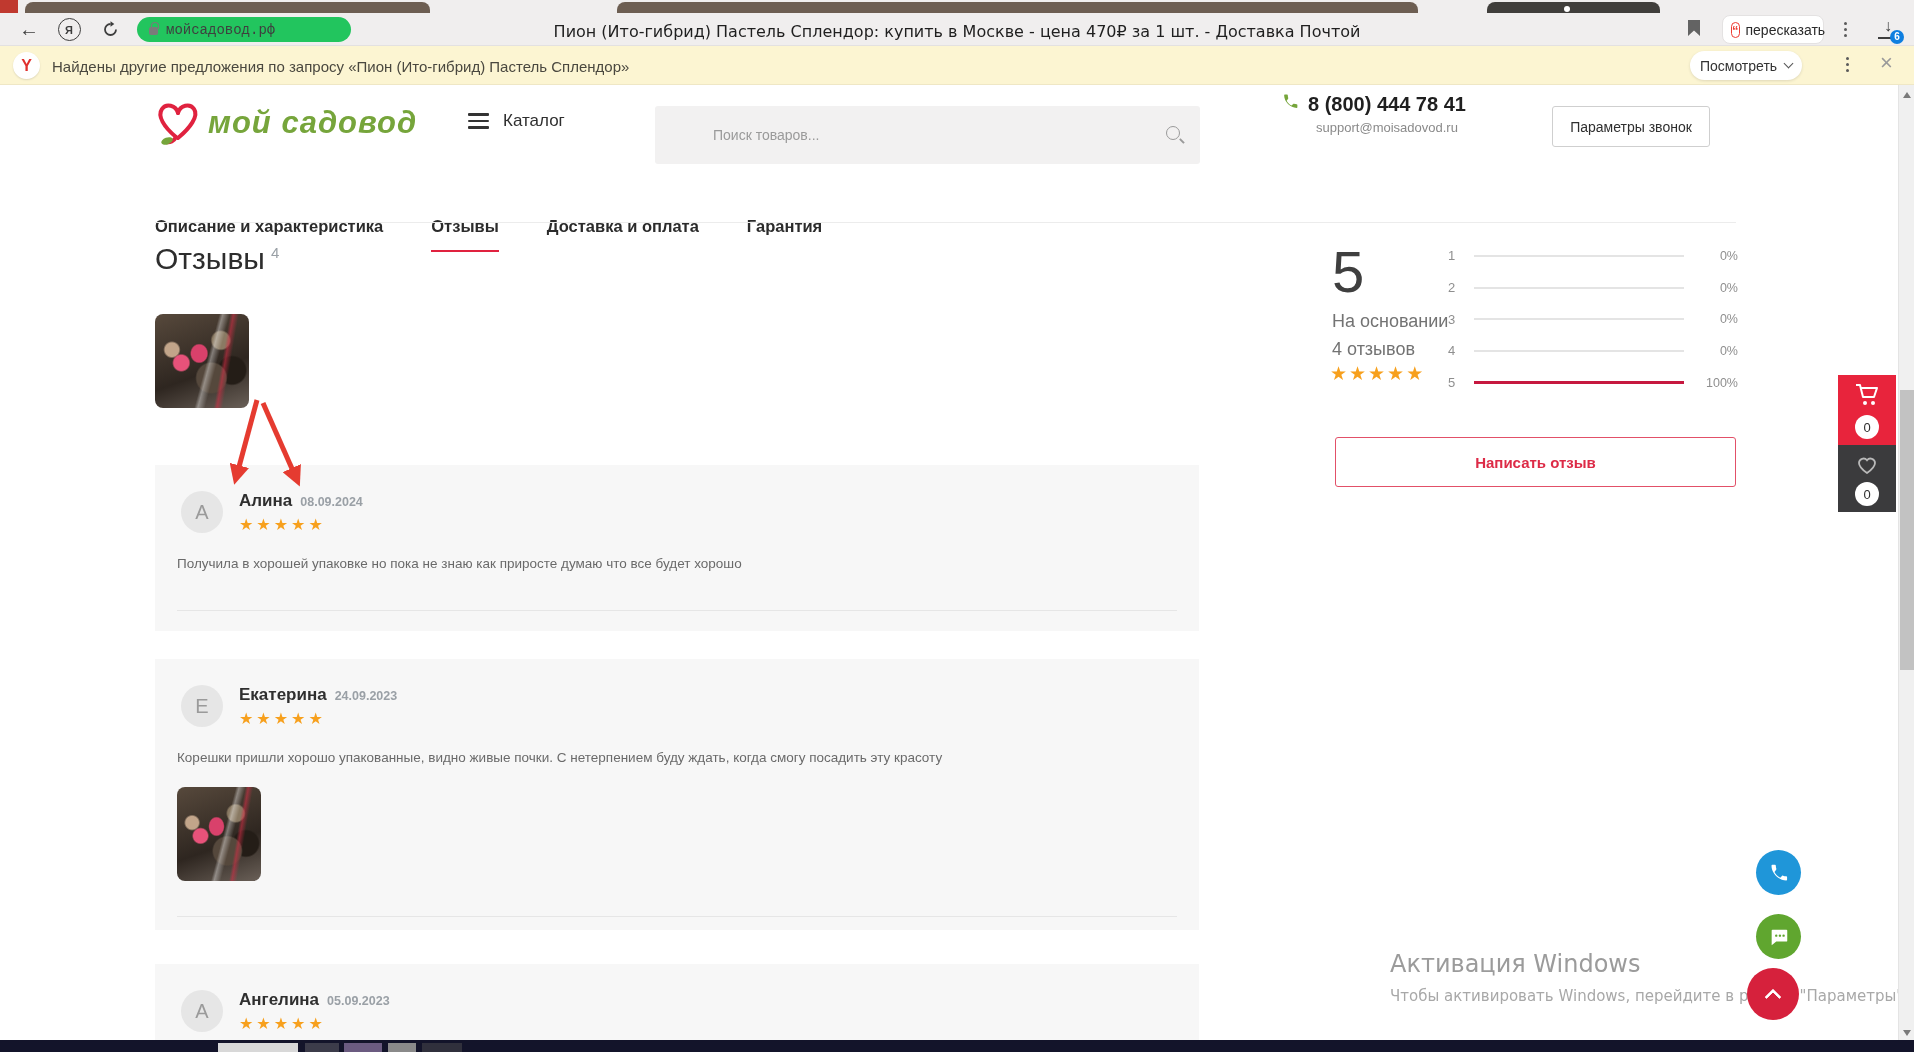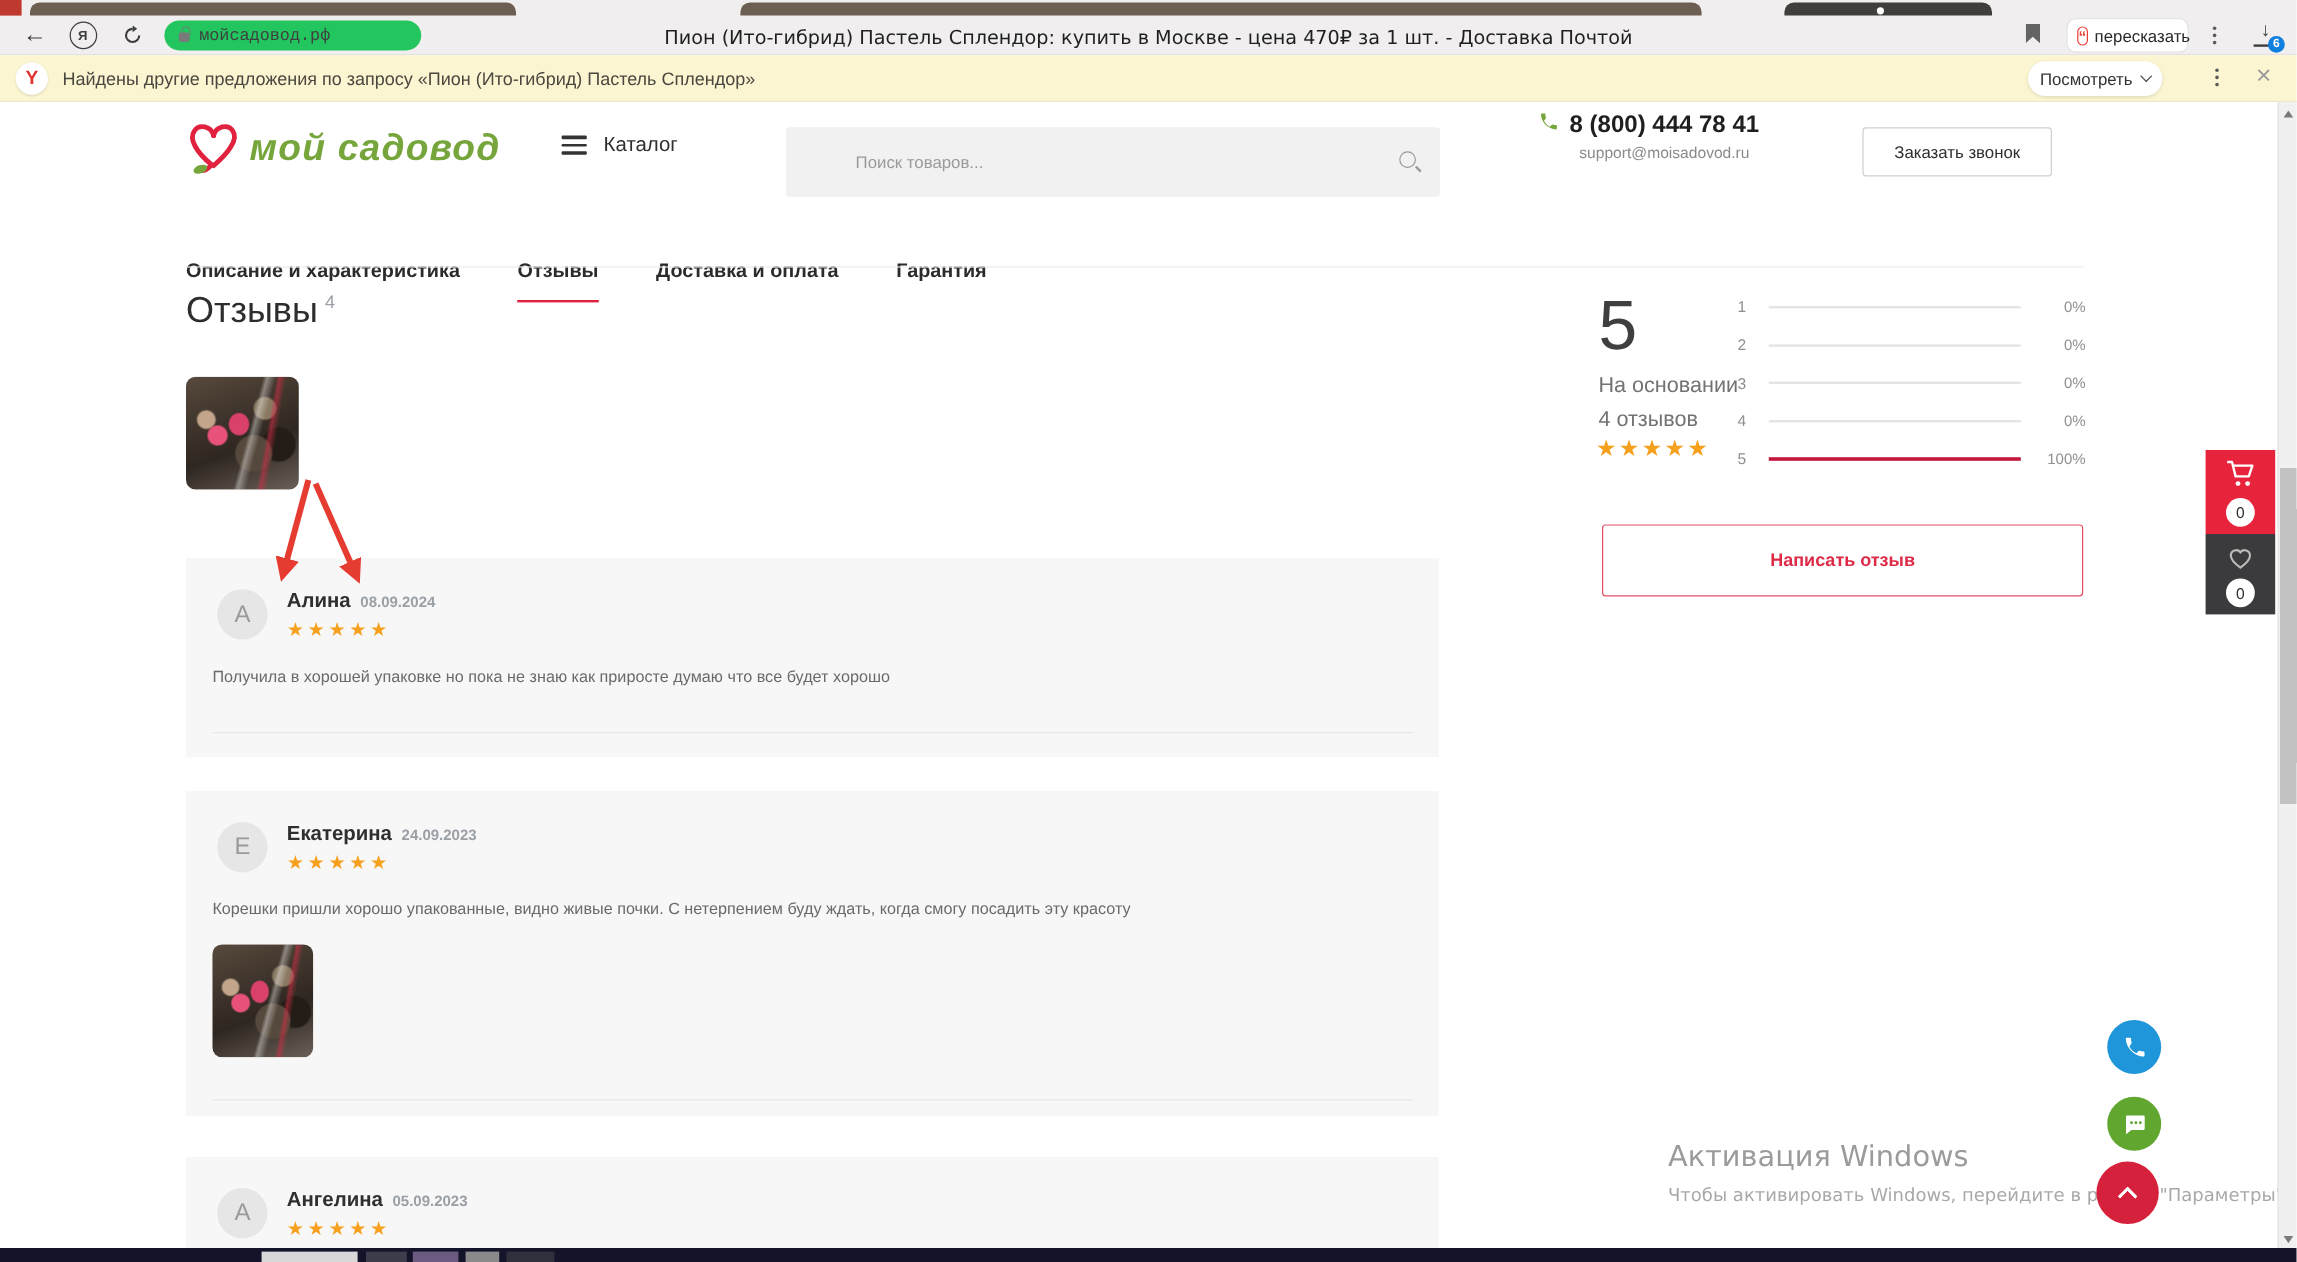--- a/index.html
+++ b/index.html
@@ -104,21 +104,21 @@
   
   .sum-avg { position:absolute; left:1332px; top:238px; font-size:58px; color:#3f3f3f; font-weight:500; }
   .sum-based { position:absolute; left:1332px; top:308px; width:122px; font-size:18px; color:#737373; line-height:1.55; }
   .sum-stars { position:absolute; left:1330px; top:362px; font-size:19px; color:#f7a01d; letter-spacing:2px; }
   .dist { position:absolute; left:1448px; top:240px; width:290px; }
   .dist-row { display:flex; align-items:center; height:31.7px; }
   .dist-row .lab { width:14px; font-size:13px; color:#8f8f8f; }
   .dist-row .track { flex:1; height:2px; background:#e4e4e4; margin:0 12px; position:relative; }
   .dist-row .fill { position:absolute; left:0; top:-0.5px; height:3px; background:#c6183f; width:0; }
   .dist-row .pct { width:42px; text-align:right; font-size:12.5px; color:#8f8f8f; }
-  .write-btn { position:absolute; left:1335px; top:437px; width:401px; height:60px; background:#fff; border:1px solid #e25068; border-radius:3px; color:#dd2b47; font-size:15px; font-weight:600; display:flex; align-items:center; justify-content:center; }
+  .write-btn { position:absolute; left:1335px; top:437px; width:401px; height:50px; background:#fff; border:1px solid #e25068; border-radius:3px; color:#dd2b47; font-size:15px; font-weight:600; display:flex; align-items:center; justify-content:center; }
 
   
   .side-cart { position:absolute; left:1838px; top:375px; width:58px; height:70px; background:#e8243c; z-index:8; }
   .side-fav  { position:absolute; left:1838px; top:445px; width:58px; height:67px; background:#3b3b3d; z-index:8; }
   .side-badge { position:absolute; left:50%; transform:translateX(-50%); bottom:6px; width:24px; height:24px; background:#fff; border-radius:50%; font-size:13px; color:#2f2f2f; display:flex; align-items:center; justify-content:center; }
   .side-ic { position:absolute; left:50%; transform:translateX(-50%); top:8px; }
 
   
   .fab { position:absolute; border-radius:50%; display:flex; align-items:center; justify-content:center; z-index:9; }
   .fab-phone { left:1756px; top:850px; width:45px; height:45px; background:#1f96d9; }
@@ -223,21 +223,21 @@
     </div>
     <div class="phone-wrap">
       <div class="phone-line">
         <svg width="17" height="17" viewBox="0 0 24 24">
           <path fill="#76a53b" d="M6.6 10.8c1.5 3 3.9 5.4 6.9 6.9l2.3-2.3c.3-.3.7-.4 1.1-.2 1.2.4 2.5.6 3.8.6.6 0 1 .4 1 1V20c0 .6-.4 1-1 1C11.8 21 3 12.2 3 3.2c0-.6.4-1 1-1h3.2c.6 0 1 .4 1 1 0 1.3.2 2.6.6 3.8.1.4 0 .8-.2 1.1L6.6 10.8z"></path>
         </svg>
         <a class="phone-num">8 (800) 444 78 41</a>
       </div>
       <div class="email">support@moisadovod.ru</div>
     </div>
-    <button class="call-btn">Заказать звонок</button>
+    <button class="call-btn">Параметры звонок</button>
   </div>
 
   <div class="tabnav">
     <div class="tab">Описание и характеристика</div>
     <div class="tab active">Отзывы</div>
     <div class="tab">Доставка и оплата</div>
     <div class="tab">Гарантия</div>
   </div>
   <div class="nav-divider"></div>
 

